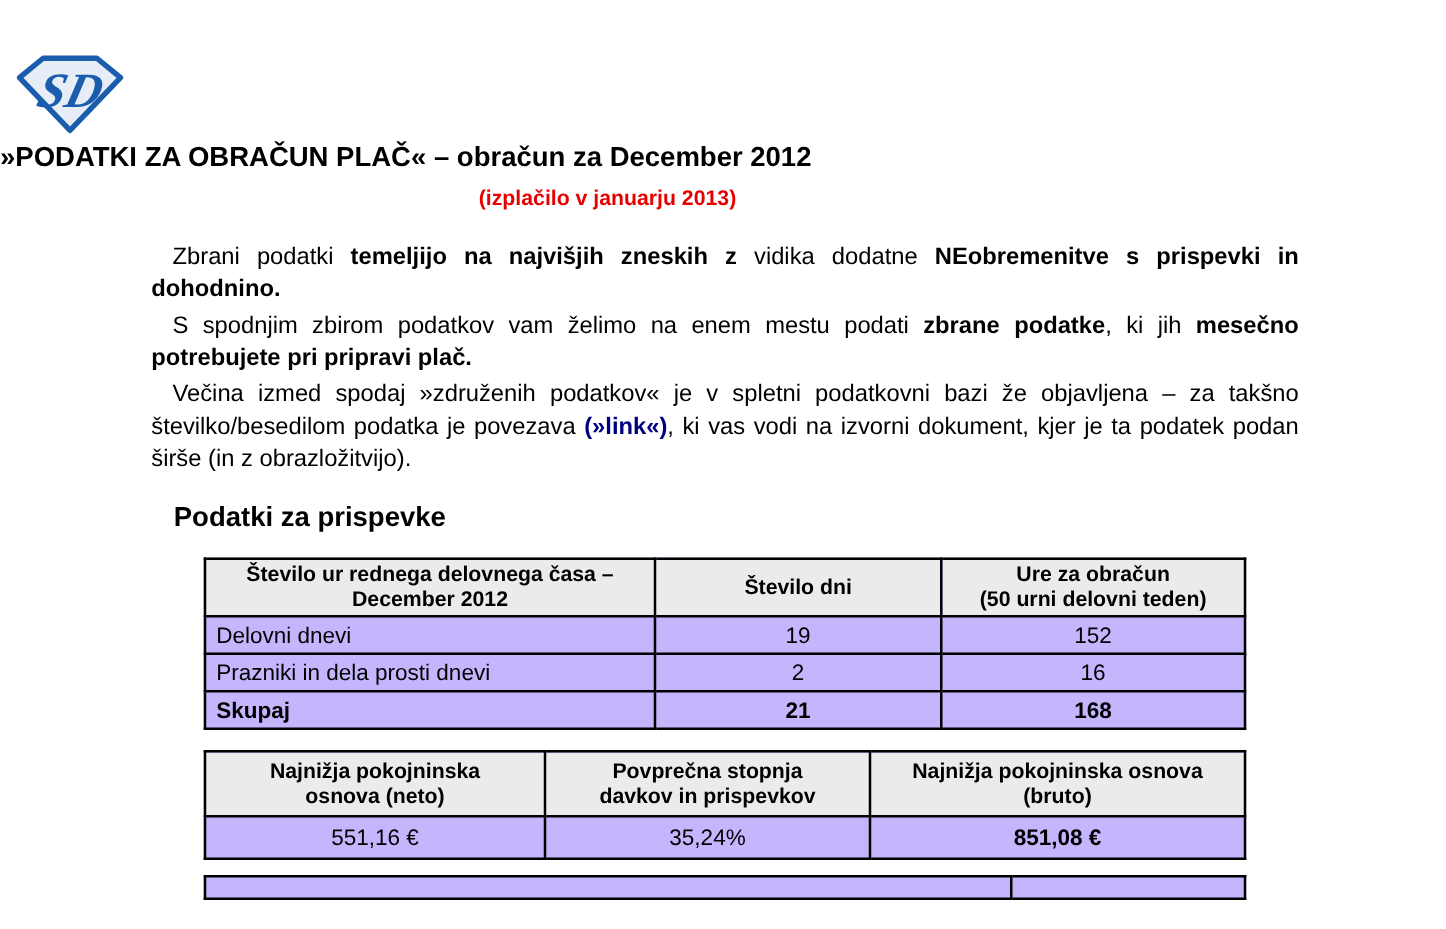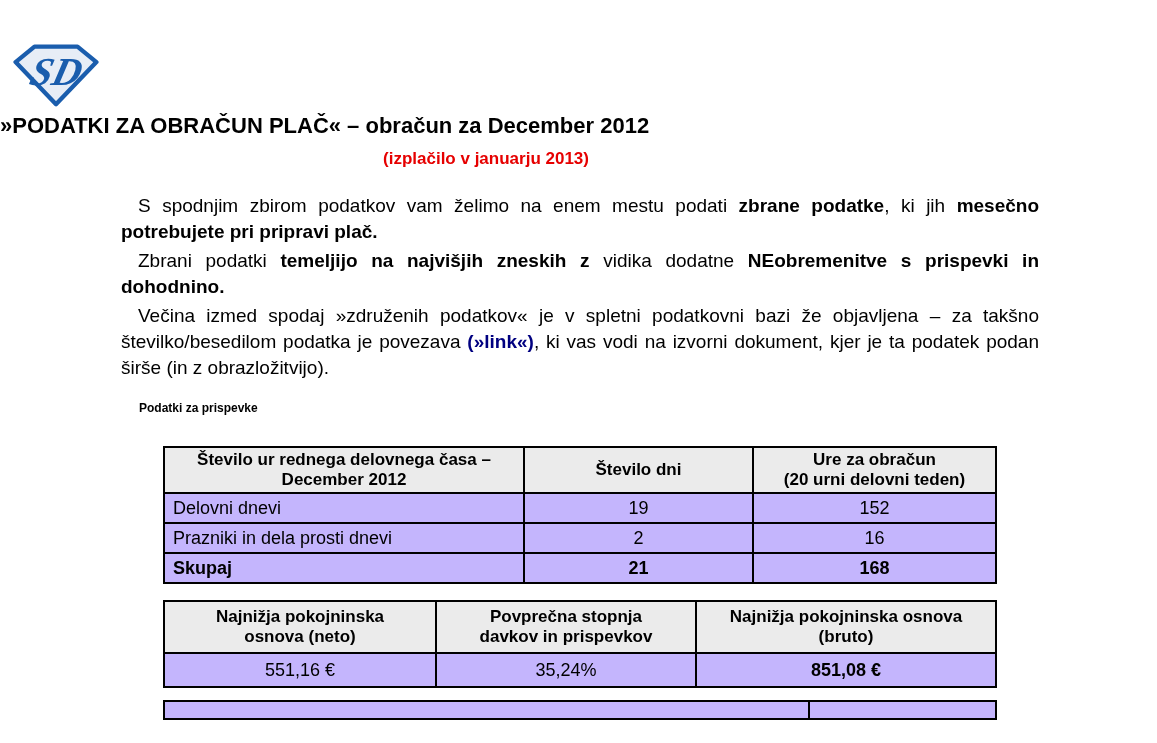--- a/index.html
+++ b/index.html
@@ -23,21 +23,21 @@
   .intro {
     position: absolute; top: 193px; left: 121px; width: 918px;
     font-size: 19px; line-height: 26px; text-align: justify;
   }
   .intro p { margin: 0 0 3px 0; text-indent: 17px; }
   .intro b { font-weight: bold; }
   .link-ref { color: #000080; font-weight: bold; cursor: pointer; }
   
   .section-heading {
     position: absolute; top: 401px; left: 139px;
-    font-size: 12px; font-weight: bold;
+    font-size: 22px; font-weight: bold;
   }
   
   table {
     position: absolute; left: 163px; border-collapse: collapse;
     table-layout: fixed; background: #c4b5fd;
   }
   th, td { border: 2px solid #000; overflow: hidden; }
   th {
     background: #ebebeb; font-size: 17px; font-weight: bold;
     text-align: center; vertical-align: middle;
@@ -71,40 +71,40 @@
       <g transform="skewX(-14)">
         <text x="30" y="50" font-family="'Liberation Serif', serif" font-style="italic" font-weight="bold" font-size="46" fill="#1a5dad">SD</text>
       </g>
     </svg>
   </div>
 
   <div class="doc-title">»PODATKI ZA OBRAČUN PLAČ« – obračun za December 2012</div>
   <div class="doc-subtitle">(izplačilo v januarju 2013)</div>
 
   <div class="intro">
+    <p><span>Zbrani podatki </span><b>temeljijo na najvišjih zneskih z</b><span> vidika dodatne </span><b>NEobremenitve s prispevki in dohodnino.</b></p>
     <p><span>S spodnjim zbirom podatkov vam želimo na enem mestu podati </span><b>zbrane podatke</b><span>, ki jih </span><b>mesečno potrebujete pri pripravi plač.</b></p>
-    <p><span>Zbrani podatki </span><b>temeljijo na najvišjih zneskih z</b><span> vidika dodatne </span><b>NEobremenitve s prispevki in dohodnino.</b></p>
     <p><span>Večina izmed spodaj »združenih podatkov« je v spletni podatkovni bazi že objavljena – za takšno številko/besedilom podatka je povezava </span><span class="link-ref">(»link«)</span><span>, ki vas vodi na izvorni dokument, kjer je ta podatek podan širše (in z obrazložitvijo).</span></p>
   </div>
 
   <div class="section-heading">Podatki za prispevke</div>
 
   <table class="t1">
     <colgroup>
         <col style="width:360px">
         <col style="width:229px">
         <col style="width:243px">
       </colgroup>
     <tbody>
         <tr>
       <th>Število ur rednega delovnega časa –
 December 2012</th>
       <th>Število dni</th>
       <th>Ure za obračun
-(20 urni delovni teden)</th>
+(50 urni delovni teden)</th>
     </tr>
     <tr>
       <td class="c-left">Delovni dnevi</td>
       <td class="c-center">19</td>
       <td class="c-center">152</td>
     </tr>
     <tr>
       <td class="c-left">Prazniki in dela prosti dnevi</td>
       <td class="c-center">2</td>
       <td class="c-center">16</td>

